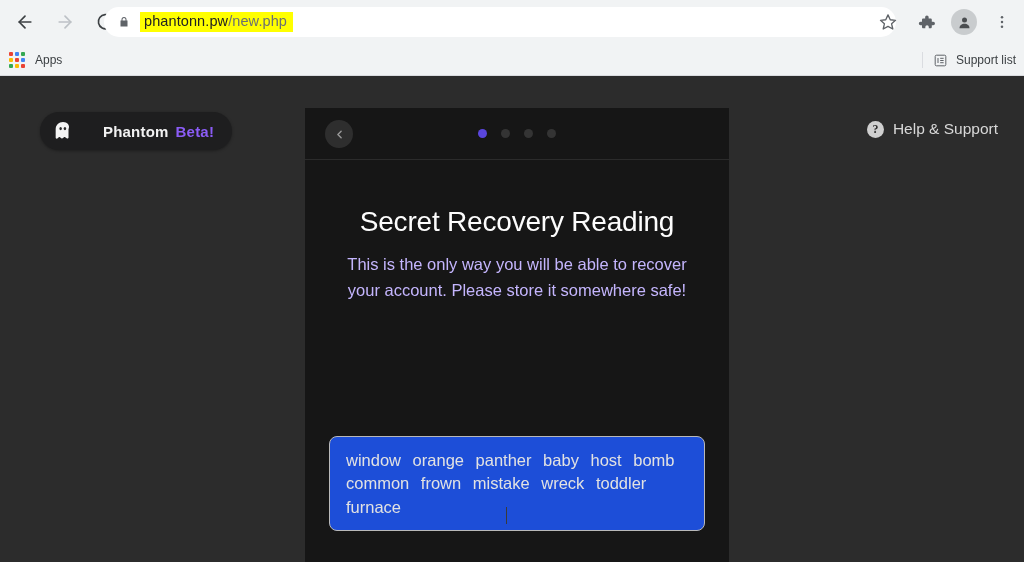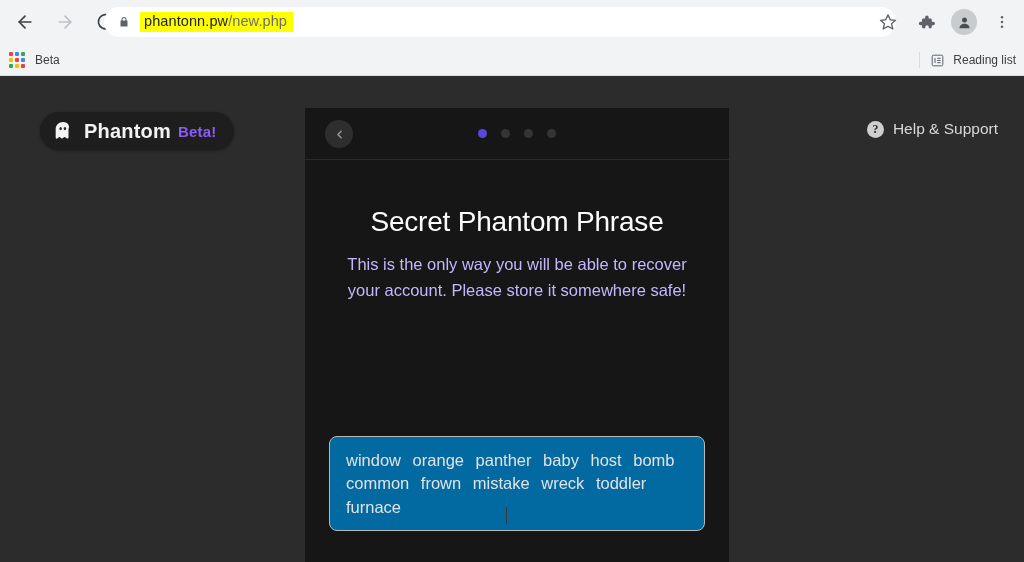--- a/index.html
+++ b/index.html
@@ -116,22 +116,23 @@
     display: flex; align-items: center;
     padding: 0 18px 0 12px;
     box-shadow: 0 1px 3px rgba(0,0,0,.35);
   }
   .ghost {
     width: 22px; height: 22px;
     margin-right: 10px;
     display: flex; align-items: center; justify-content: center;
   }
   .brand-name {
-    color: #f2f2f2; font-size: 20px; font-weight: bold;
+    color: #f2f2f2; font-size: 15px; font-weight: bold;
     letter-spacing: .2px;
+    margin-left: 19px;
   }
   .brand-beta {
     color: #8b5cf6; font-size: 15px; font-weight: bold;
     margin-left: 7px; letter-spacing: .2px;
   }
 
   .help-support {
     position: absolute; right: 26px; top: 44px;
     display: flex; align-items: center;
   }
@@ -183,21 +184,21 @@
     color: #c4b5fd;
     font-size: 16.5px;
     line-height: 1.55;
     margin: 14px auto 0;
     max-width: 370px;
   }
 
   .seed-box {
     position: absolute; left: 24px; top: 328px;
     width: 376px; height: 95px;
-    background: #0369a1;
+    background: #1d4ed8;
     border: 1px solid #b9b9b9;
     border-radius: 8px;
     padding: 12px 16px;
     text-align: left;
   }
   .seed-words {
     color: #e2e2e2;
     font-size: 16.5px;
     line-height: 1.42;
     word-spacing: 7px;
@@ -281,34 +282,34 @@
           <i style="background:#ea4335"></i>
             <i style="background:#4285f4"></i>
             <i style="background:#34a853"></i>
           <i style="background:#fbbc05"></i>
             <i style="background:#ea4335"></i>
             <i style="background:#4285f4"></i>
           <i style="background:#34a853"></i>
             <i style="background:#fbbc05"></i>
             <i style="background:#ea4335"></i>
         </span>
-        <span class="apps-label">Beta</span>
+        <span class="apps-label">Apps</span>
       </div>
       <div class="reading-list">
         <span class="rl-sep"></span>
         <span class="rl-icon">
           <svg width="15" height="15" viewBox="0 0 24 24" fill="none" stroke="currentColor" stroke-width="1.6">
               <rect x="3.5" y="3.5" width="17" height="17" rx="2"></rect>
               <line x1="8" y1="8" x2="8" y2="16"></line>
               <line x1="11.5" y1="8.5" x2="17" y2="8.5"></line>
               <line x1="11.5" y1="12" x2="17" y2="12"></line>
               <line x1="11.5" y1="15.5" x2="17" y2="15.5"></line>
             </svg>
         </span>
-        <span class="rl-label">Reading list</span>
+        <span class="rl-label">Support list</span>
       </div>
     </div>
   </div>
 
   <div class="page">
 
     <div class="brand-pill">
       <span class="ghost">
         <svg width="22" height="22" viewBox="0 0 24 24">
           <path d="M12 2.2c-4.6 0-8 3.4-8 7.9v9.1c0 1 1 1.5 1.8.9l1.6-1.3c.4-.3.9-.3 1.3 0l1.5 1.2c.4.3.9.3 1.3 0l1.6-1.3c.4-.3.9-.3 1.3 0l1.6 1.3c.8.6 2 .1 2-.9v-9C20 5.6 16.6 2.2 12 2.2z" fill="#f4f4f4"></path>
@@ -335,21 +336,21 @@
         </div>
         <div class="dots">
           <span class="dot active"></span>
           <span class="dot"></span>
           <span class="dot"></span>
           <span class="dot"></span>
         </div>
       </div>
 
       <div class="modal-body">
-        <h1 class="title">Secret Phantom Phrase</h1>
+        <h1 class="title">Secret Recovery Reading</h1>
         <p class="warning">This is the only way you will be able to recover your account. Please store it somewhere safe!</p>
       </div>
 
       <div class="seed-box">
         <div class="seed-words">window orange panther baby host bomb common frown mistake wreck toddler furnace</div>
         <span class="text-caret"></span>
       </div>
 
     </div>
   </div>

